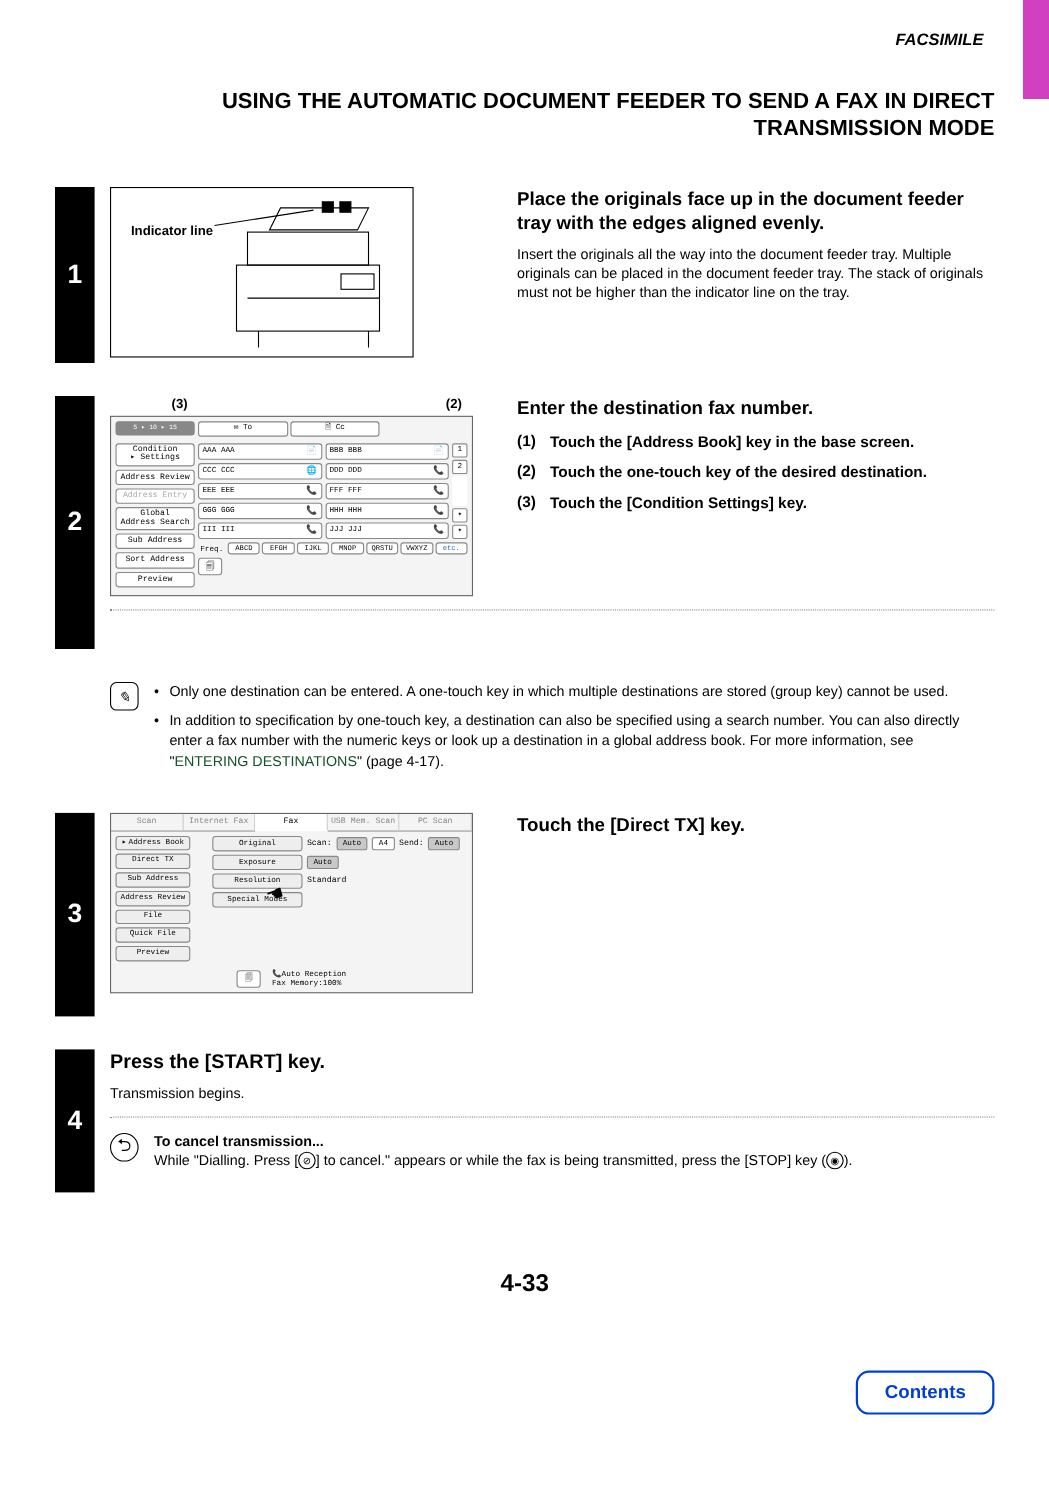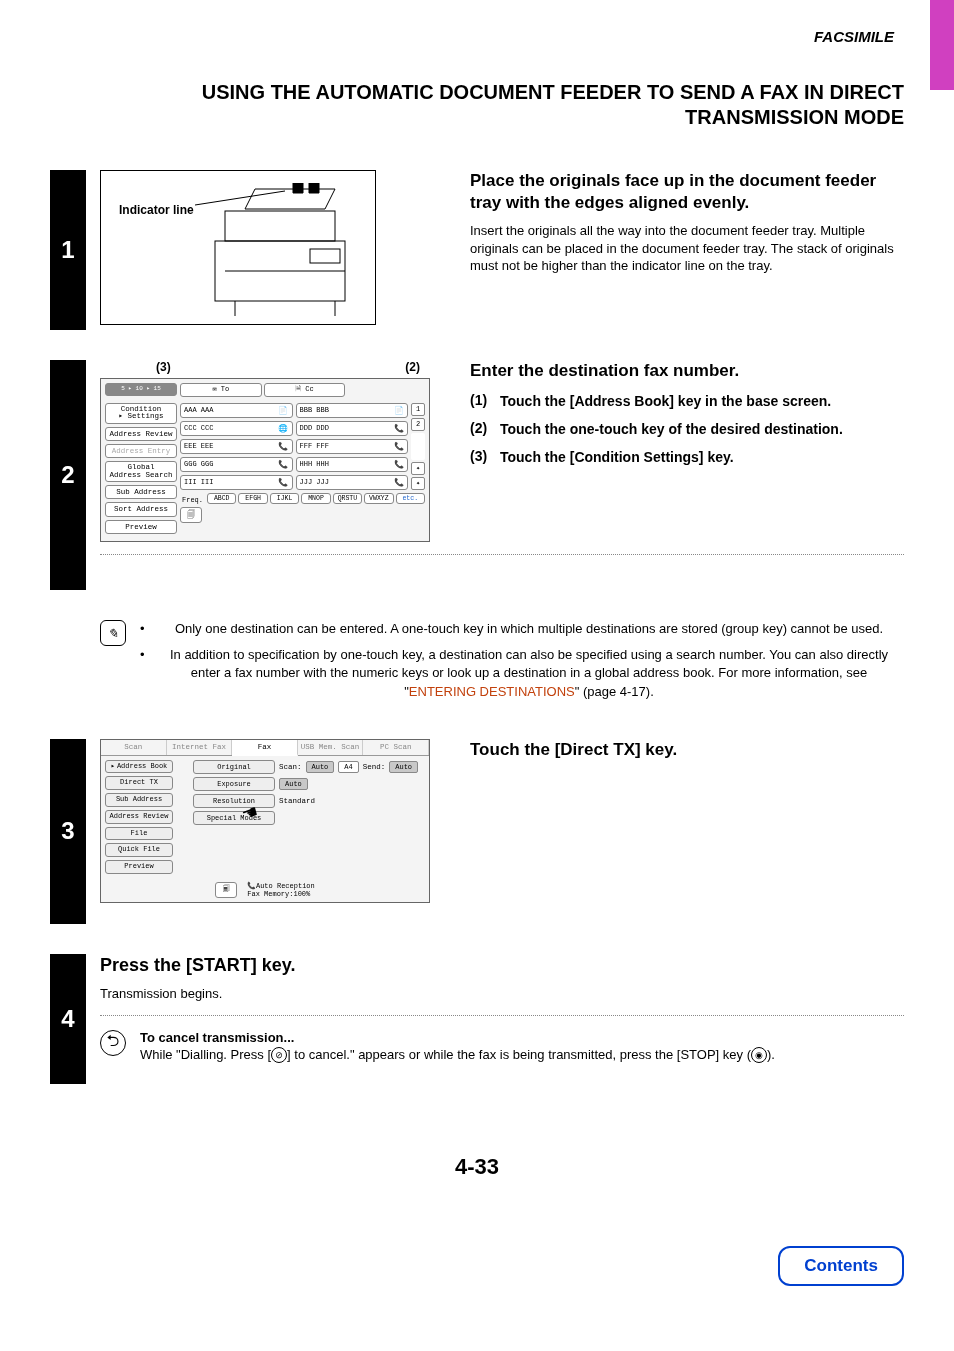--- a/index.html
+++ b/index.html
@@ -21,22 +21,22 @@
   .sub-list { margin: 10px 0 0 0; }
   .sub-item { display: flex; font-size: 14px; font-weight: bold; margin-bottom: 10px; }
   .sub-item .num { width: 30px; flex-shrink: 0; }
   .sub-item .txt { flex: 1; line-height: 1.3; }
   .dotted-sep { border: none; border-top: 1.5px dotted #888; margin: 12px 0 14px 0; }
   .note-block { display: flex; margin: 0 50px 30px 100px; font-size: 13px; }
   .note-icon { width: 26px; height: 26px; border: 1.5px solid #000; border-radius: 6px; display: flex; align-items: center; justify-content: center; font-style: italic; flex-shrink: 0; margin-right: 14px; }
   .note-body { flex: 1; }
   .bullet-row { display: flex; margin-bottom: 8px; line-height: 1.4; }
   .bullet-row .b { width: 14px; flex-shrink: 0; }
-  .bullet-row .t { flex: 1; text-align: center; }
-  .link { color: #c2410c; }
+  .bullet-row .t { flex: 1; }
+  .link { color: #14532d; }
   .cancel-block { display: flex; margin-top: 14px; font-size: 13px; }
   .cancel-icon { width: 26px; height: 26px; border: 1.5px solid #000; border-radius: 50%; display: flex; align-items: center; justify-content: center; flex-shrink: 0; margin-right: 14px; font-size: 16px; }
   .cancel-body { flex: 1; }
   .cancel-title { font-weight: bold; margin-bottom: 2px; }
   .inline-icon { display: inline-block; width: 16px; height: 16px; border: 1px solid #000; border-radius: 50%; vertical-align: middle; font-size: 9px; text-align: center; line-height: 14px; }
   .page-num { text-align: center; font-size: 22px; font-weight: bold; margin: 70px 0 30px 0; }
   .contents-btn { position: absolute; right: 50px; bottom: 4px; border: 2px solid #0040d0; border-radius: 12px; padding: 8px 24px; color: #0040d0; font-weight: bold; font-size: 17px; background: #fff; }
   .footer-area { height: 80px; position: relative; }
 
   

